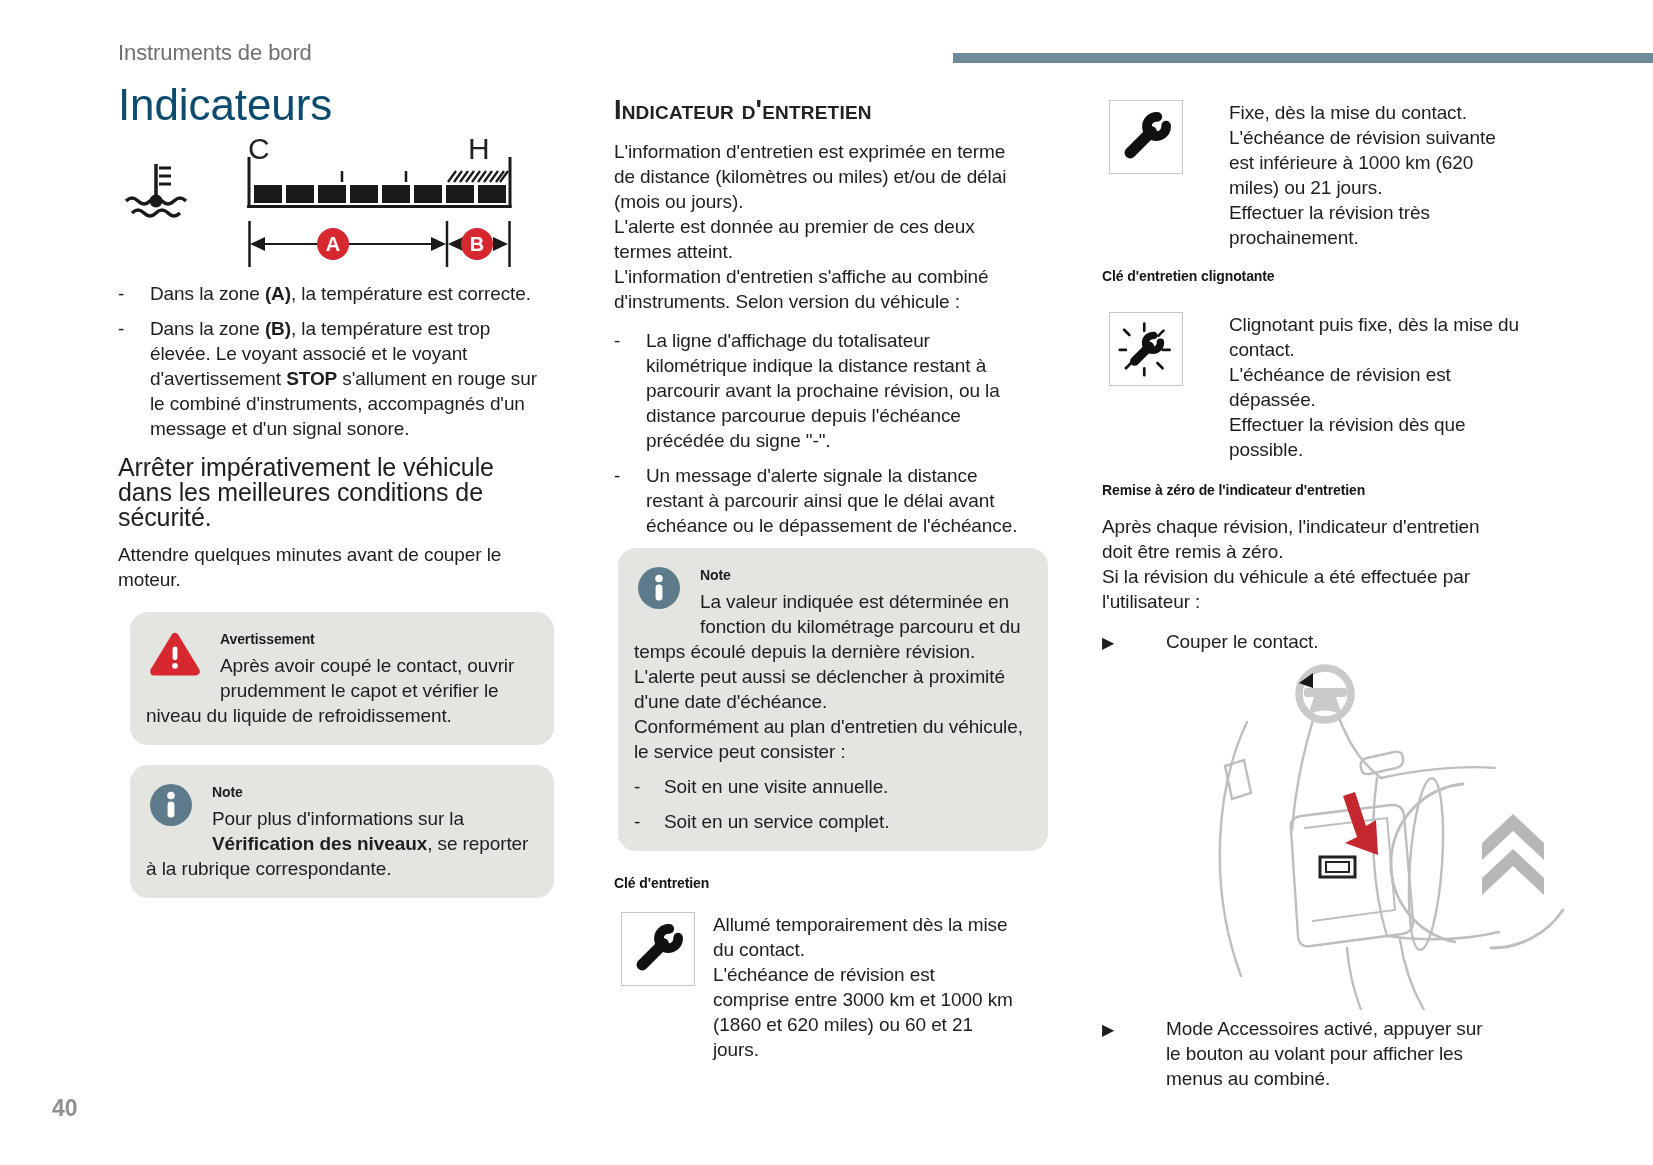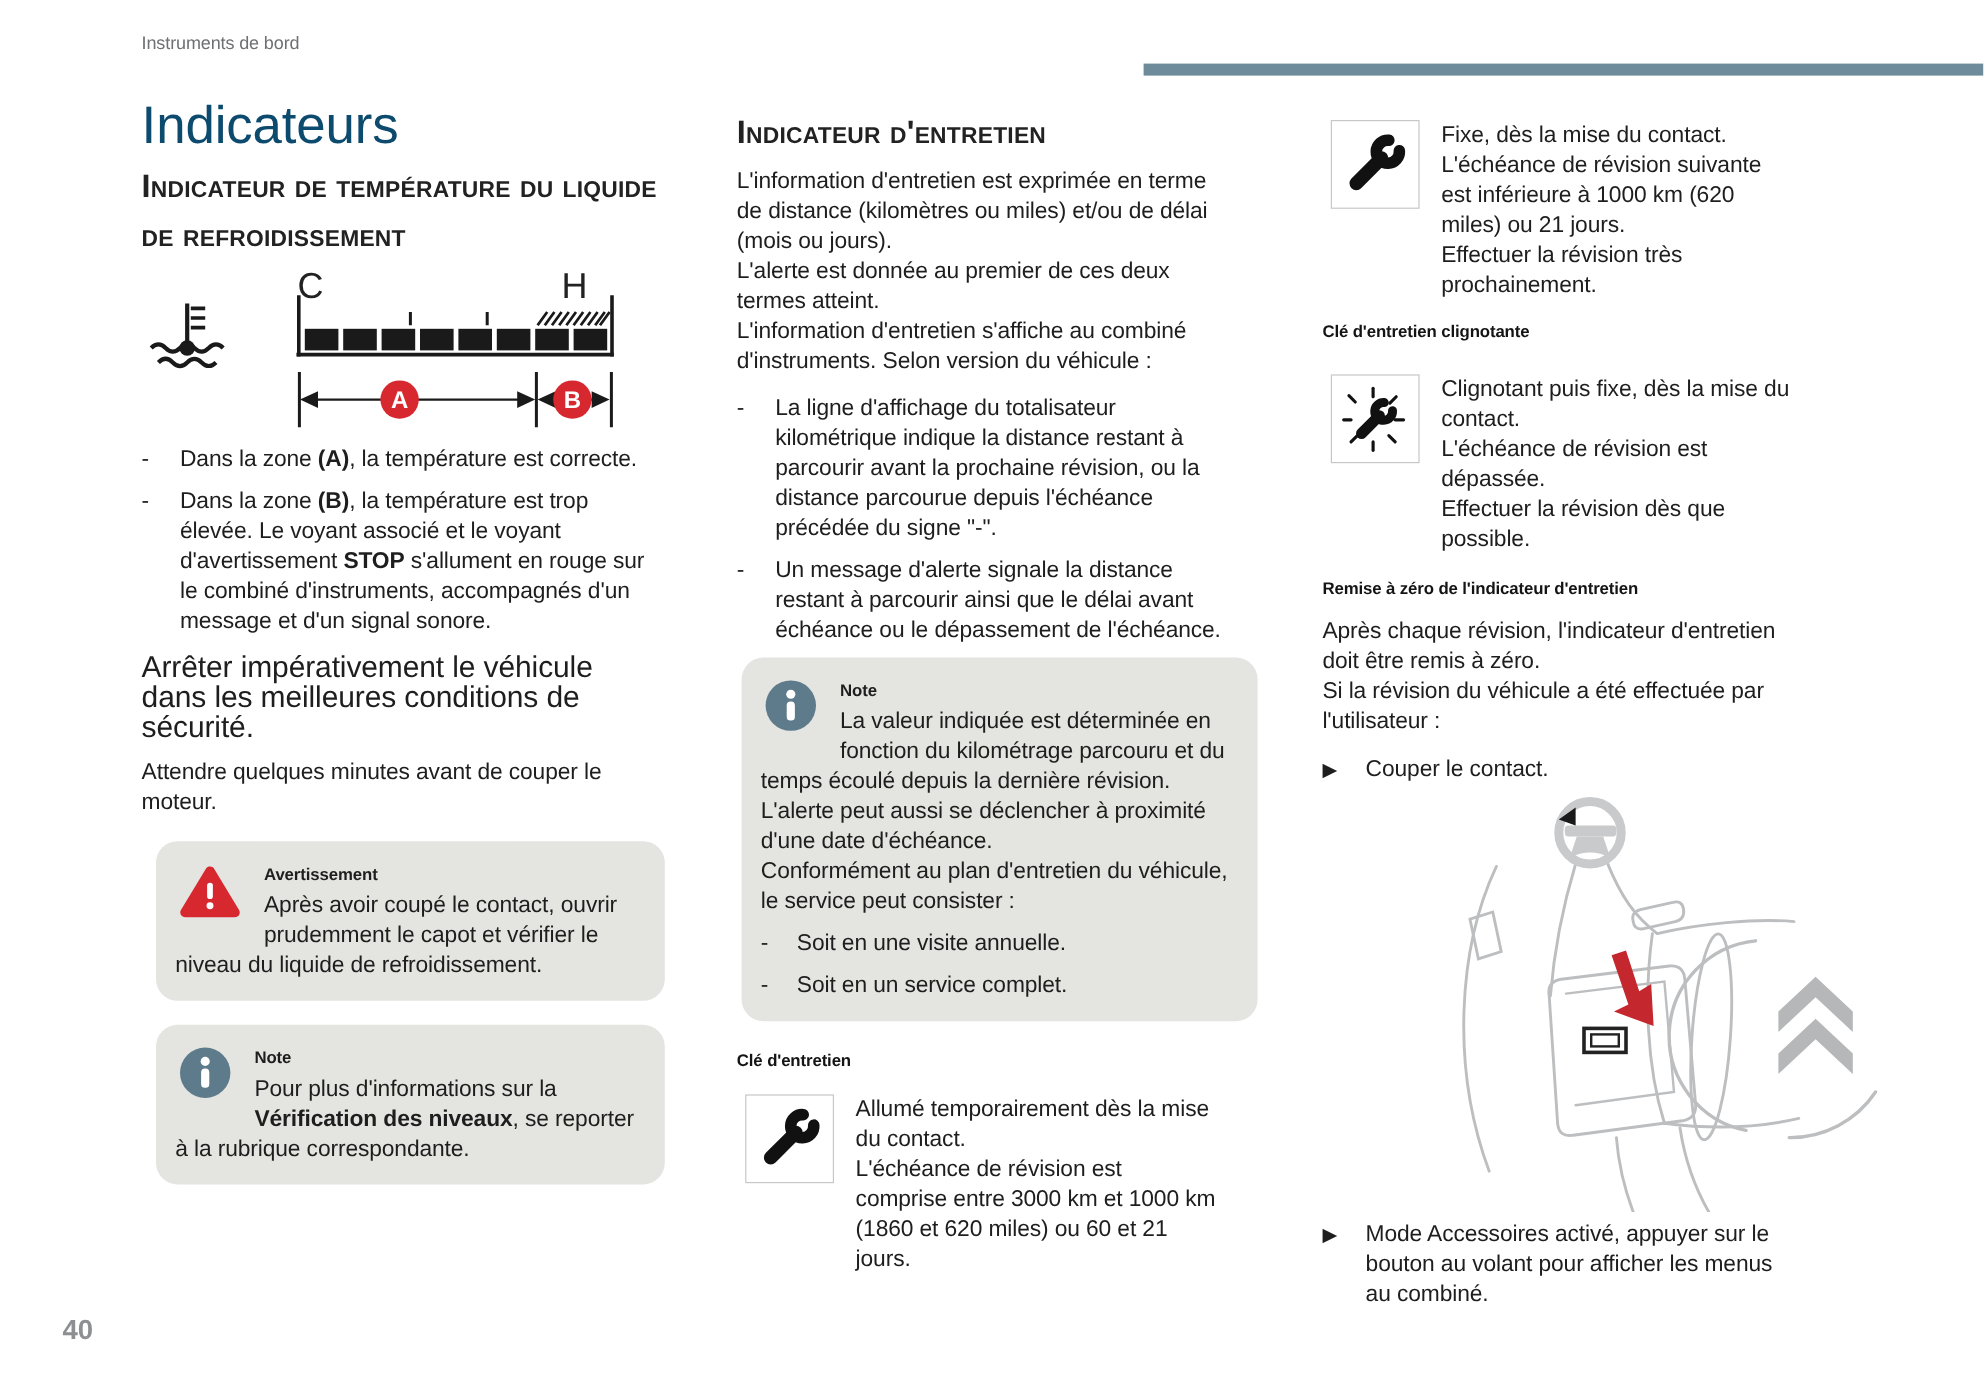--- a/index.html
+++ b/index.html
@@ -1,19 +1,19 @@
 <!DOCTYPE html>
 <html><head>
 <meta charset="utf-8">
 <style>
   html,body{margin:0;padding:0;background:#ffffff;}
   body{font-family:"Liberation Sans", sans-serif;color:#1e1e1e;}
   #page{position:relative;width:1653px;height:1165px;background:#fff;overflow:hidden;
         font-size:19px;line-height:25px;letter-spacing:-0.1px;}
-  .hdr{position:absolute;left:118px;top:24px;font-size:15px;color:#6f7073;}
+  .hdr{position:absolute;left:118px;top:40px;font-size:22px;color:#6f7073;}
   .accent-bar{position:absolute;left:953px;top:53px;width:700px;height:10px;background:#6d8b9a;}
   .pagenum{position:absolute;left:52px;top:1096px;font-size:23px;font-weight:bold;color:#8e8f92;}
 
   .col{position:absolute;top:86px;}
   #col1{left:118px;width:432px;}
   #col2{left:614px;width:414px;}
   #col3{left:1102px;width:392px;height:1060px;}
 
   .doc-title{font-size:44px;color:#0c4a6e;font-weight:400;margin:6px 0 18px 0;}
   h2.sc{font-variant:small-caps;font-size:27px;line-height:1.5;font-weight:700;color:#222;
@@ -34,35 +34,34 @@
   .infobox .ic{float:left;margin:2px 18px 6px 2px;}
   .infobox .bt{font-size:14px;font-weight:700;margin-bottom:1px;}
   .infobox .note-dash{display:flex;margin-top:10px;}
   .infobox .note-dash .dash{width:30px;flex:none;}
 
   .keyrow{display:flex;}
   .keyrow .kbox{flex:none;width:72px;height:72px;border:1.5px solid #c6c7c8;background:#fff;
                 display:flex;align-items:center;justify-content:center;margin-left:7px;}
   .keyrow .ktext{margin-left:18px;width:295px;}
 
-  .abs{position:absolute;left:0;}
+  .abs{position:absolute;left:0;gap:28px;}
   #illustration{position:absolute;left:1195px;top:658px;width:400px;height:352px;}
   svg text{font-family:"Liberation Sans", sans-serif;}
 </style>
 </head>
 <body>
 
 <div id="page">
 
   <div class="hdr">Instruments de bord</div>
   <div class="accent-bar"></div>
 
   <div class="col" id="col1">
     <div class="doc-title">Indicateurs</div>
-    <h2 class="sc">Indicateur de température du liquide de refroidissement</h2>
 
     <svg width="434" height="136" viewBox="0 0 434 136" style="display:block;margin:4px 0 10px 0;">
 
       <g stroke="#1a1a1a" fill="none">
         <line x1="38" y1="29" x2="38" y2="62" stroke-width="3.5"></line>
         <line x1="41" y1="33" x2="53" y2="33" stroke-width="3"></line>
         <line x1="41" y1="41" x2="53" y2="41" stroke-width="3"></line>
         <line x1="41" y1="49" x2="53" y2="49" stroke-width="3"></line>
         <circle cx="38" cy="66" r="6.5" fill="#1a1a1a" stroke="none"></circle>
         <path d="M8 66 q6 -6 12 0 t12 0 t12 0 t12 0 t12 0" stroke-width="3.5"></path>

